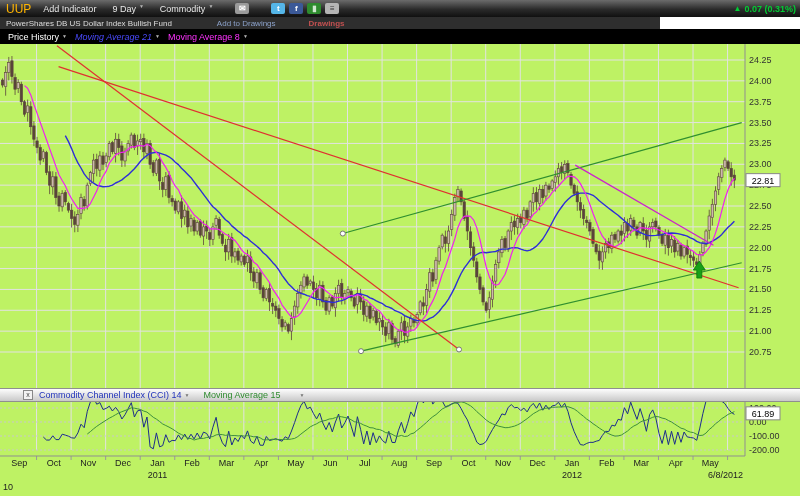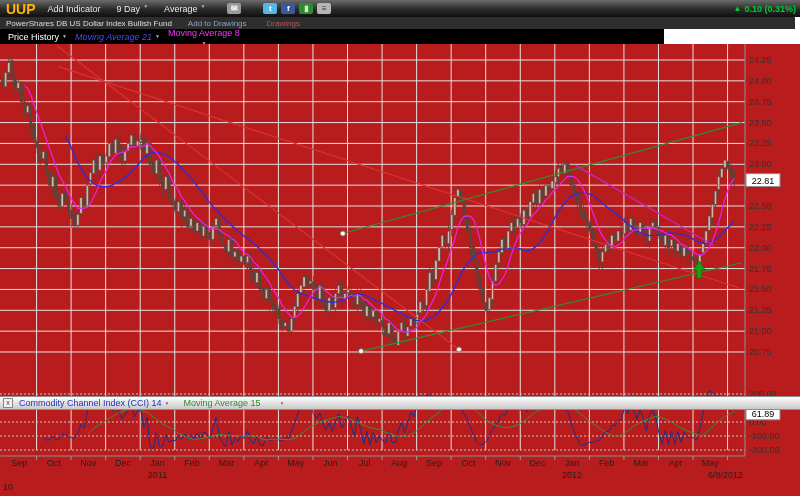--- a/index.html
+++ b/index.html
@@ -2,82 +2,82 @@
 <html><head>
 <meta charset="utf-8">
 <style>
   html,body{margin:0;padding:0;}
   body{width:800px;height:496px;position:relative;overflow:hidden;background:#fff;
        font-family:"Liberation Sans",sans-serif;-webkit-font-smoothing:antialiased;}
   
   .topbar{position:absolute;top:0;left:0;width:800px;height:17px;
           background:linear-gradient(#6b6b6b,#2a2a2a 55%,#101010);display:flex;align-items:center;
           color:#e8e8e8;font-size:9px;white-space:nowrap;}
-  .symbol{color:#ffb400;font-weight:bold;font-size:14px;margin:0 12px 0 6px;}
+  .symbol{color:#ffb400;font-weight:normal;font-size:12px;margin:0 12px 0 6px;}
   .tb-item{margin-right:16px;display:flex;align-items:flex-start;gap:3px;cursor:default;}
   .chev{font-size:5px;color:#b5b5b5;line-height:1;}
   .tb-icons{display:flex;gap:4px;margin-left:6px;align-items:center;}
   .tb-icon{display:inline-block;width:14px;height:11px;border-radius:2px;font-size:8px;
            line-height:11px;text-align:center;font-weight:bold;}
   .change{position:absolute;right:4px;top:0;height:17px;display:flex;align-items:center;gap:3px;
           font-size:9px;font-weight:bold;}
   .change .arrow{font-size:8px;}
   
-  .titlebar{position:absolute;top:17px;left:0;width:795px;height:12px;background:#2e2e2e;
-            display:flex;align-items:center;font-size:8px;color:#ddd;white-space:nowrap;}
+  .titlebar{position:absolute;top:17px;left:0;width:660px;height:12px;background:#2e2e2e;
+            display:flex;align-items:center;font-size:8px;color:#ddd;white-space:nowrap;gap:29px;}
   .fund{margin-left:6px;}
   .addport{margin-left:16px;color:#8ba1c9;}
-  .drawings{margin-left:20px;color:#c05050;}
+  .drawings{margin-left:4px;color:#c05050;font-weight:bold;}
   
-  .legendbar{position:absolute;top:29px;left:0;width:664px;height:15px;background:#000;
+  .legendbar{position:absolute;top:29px;left:0;width:800px;height:15px;background:#000;
              display:flex;align-items:center;font-size:9px;color:#fff;white-space:nowrap;}
   .leg{margin-left:8px;display:flex;align-items:center;gap:3px;}
   .leg-ma21{color:#4a4aff;font-style:italic;}
-  .leg-ma8{color:#ff33ff;flex-direction:column;}
+  .leg-ma8{color:#ff33ff;}
   
-  .chart-wrap{position:absolute;top:44px;left:0;width:800px;height:452px;background:#b91c1c;}
+  .chart-wrap{position:absolute;top:44px;left:0;width:800px;height:452px;background:#bef264;}
   svg{font-family:"Liberation Sans",sans-serif;}
   
-  .cci-header{position:absolute;top:396px;left:0;width:800px;height:14px;box-sizing:border-box;
+  .cci-header{position:absolute;top:388px;left:0;width:800px;height:14px;box-sizing:border-box;
               background:linear-gradient(#fdfdfd,#c9c9c9);border-top:1px solid #8f8f8f;
               border-bottom:1px solid #8f8f8f;display:flex;align-items:center;font-size:9px;
-              white-space:nowrap;}
+              white-space:nowrap;padding-left:20px;}
   .cci-close{width:10px;height:10px;box-sizing:border-box;border:1px solid #888;background:#f2f2f2;
              color:#444;font-size:7px;line-height:8px;text-align:center;margin-left:3px;}
   .cci-label{color:#2233bb;margin-left:6px;display:flex;align-items:center;gap:3px;}
   .cci-ma{color:#2e8b2e;margin-left:14px;display:flex;align-items:center;gap:19px;}
   .cci-header .chev{color:#777;}
 </style>
 </head>
 <body>
 
 <div class="topbar">
   <span class="symbol">UUP</span>
   <span class="tb-item">
     <span>Add Indicator</span>
   </span>
   <span class="tb-item">
     <span>9 Day</span>
     <span class="chev">▼</span>
   </span>
   <span class="tb-item">
-    <span>Average</span>
+    <span>Commodity</span>
     <span class="chev">▼</span>
   </span>
   <span class="tb-icons" id="tb-icons">
       <span class="tb-icon" style="background: rgb(154, 154, 154); color: rgb(255, 255, 255);">✉</span>
       <span class="tb-icon" style="background: rgb(122, 36, 48); color: rgb(255, 255, 255); margin-top: 27px;">st</span>
       <span class="tb-icon" style="background: rgb(85, 182, 232); color: rgb(255, 255, 255);">t</span>
       <span class="tb-icon" style="background: rgb(59, 89, 152); color: rgb(255, 255, 255);">f</span>
       <span class="tb-icon" style="background: rgb(46, 139, 46); color: rgb(207, 232, 207);">▮</span>
       <span class="tb-icon" style="background: rgb(181, 181, 181); color: rgb(51, 51, 51);">≡</span>
     </span>
   <span class="change">
     <span class="arrow" id="chg-arrow" style="color: rgb(0, 204, 51);">▲</span>
-    <span id="chg-text" style="color: rgb(0, 204, 51);">0.10 (0.31%)</span>
+    <span id="chg-text" style="color: rgb(0, 204, 51);">0.07 (0.31%)</span>
   </span>
 </div>
 
 <div class="titlebar">
   <span class="fund">PowerShares DB US Dollar Index Bullish Fund</span>
   <span class="addport">Add to Drawings</span>
   <span class="drawings">Drawings</span>
 </div>
 
 <div class="legendbar">

